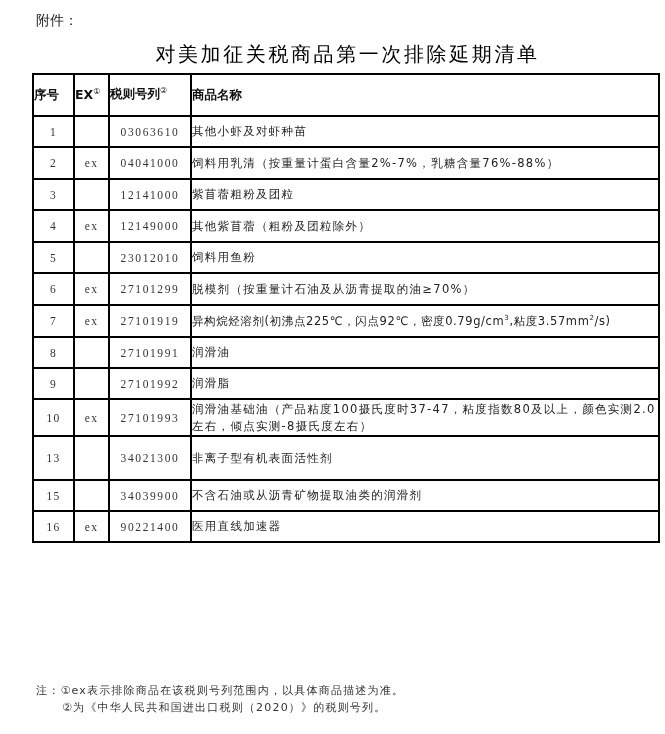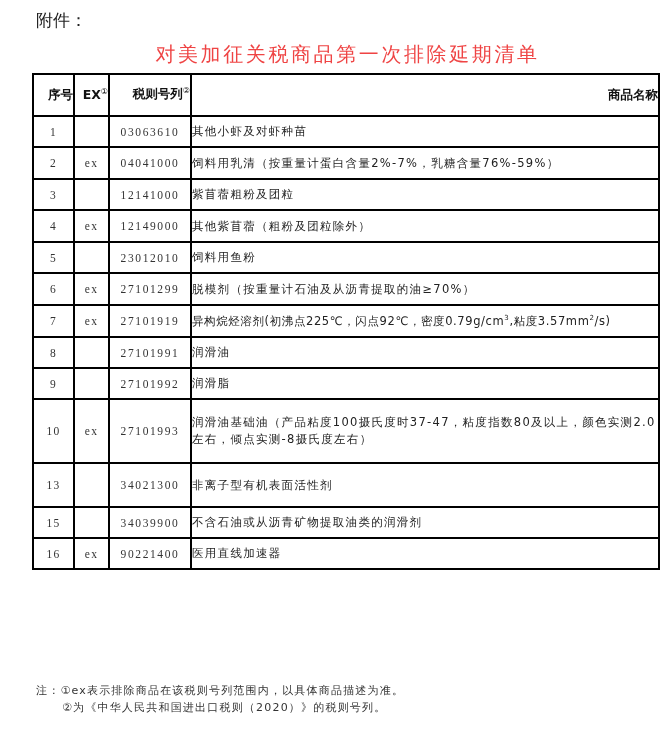--- a/index.html
+++ b/index.html
@@ -12,59 +12,59 @@
       height: 734px;
       position: relative;
       font-family: "DejaVu Serif", "Liberation Serif", serif;
       color: #1a1a1a;
       overflow: hidden;
     }
     .attachment-label {
       position: absolute;
       left: 36px;
       top: 8px;
-      font-size: 17px;
+      font-size: 14px;
       line-height: 24px;
       font-family: "DejaVu Sans", sans-serif;
       color: #222;
     }
     .doc-title {
       position: absolute;
       left: 0;
       width: 665px;
       top: 40px;
       text-align: center;
       font-size: 20px;
       line-height: 28px;
       letter-spacing: 2.6px;
       padding-left: 30px;
       box-sizing: border-box;
       font-family: "DejaVu Sans", sans-serif;
-      color: #ef4444;
+      color: #000000;
     }
     table.list {
       position: absolute;
       left: 32px;
       top: 73px;
       width: 626px;
       border-collapse: collapse;
       table-layout: fixed;
     }
     table.list td, table.list th {
       border: 2px solid #000;
       padding: 0;
       font-size: 11.5px;
       vertical-align: middle;
     }
     table.list th {
       height: 40px;
       font-weight: bold;
       font-size: 12.5px;
       font-family: "DejaVu Sans", sans-serif;
-      text-align: right;
+      text-align: left;
       color: #111;
     }
     table.list th sup {
       font-size: 8px;
       font-weight: normal;
     }
     col.c-idx { width: 41px; }
     col.c-ex { width: 35px; }
     col.c-code { width: 82px; }
     col.c-name { width: 468px; }
@@ -135,21 +135,21 @@
     <tr class="r-1" style="height:31px">
       <td class="idx">1</td>
       <td class="ex"></td>
       <td class="code">03063610</td>
       <td class="name">其他小虾及对虾种苗</td>
     </tr>
     <tr style="height:32px">
       <td class="idx">2</td>
       <td class="ex">ex</td>
       <td class="code">04041000</td>
-      <td class="name">饲料用乳清（按重量计蛋白含量2%-7%，乳糖含量76%-59%）</td>
+      <td class="name">饲料用乳清（按重量计蛋白含量2%-7%，乳糖含量76%-88%）</td>
     </tr>
     <tr style="height:31px">
       <td class="idx">3</td>
       <td class="ex"></td>
       <td class="code">12141000</td>
       <td class="name">紫苜蓿粗粉及团粒</td>
     </tr>
     <tr style="height:32px">
       <td class="idx">4</td>
       <td class="ex">ex</td>
@@ -179,21 +179,21 @@
       <td class="ex"></td>
       <td class="code">27101991</td>
       <td class="name">润滑油</td>
     </tr>
     <tr style="height:31px">
       <td class="idx">9</td>
       <td class="ex"></td>
       <td class="code">27101992</td>
       <td class="name">润滑脂</td>
     </tr>
-    <tr style="height:64px">
+    <tr style="height:37px">
       <td class="idx">10</td>
       <td class="ex">ex</td>
       <td class="code">27101993</td>
       <td class="name">润滑油基础油（产品粘度100摄氏度时37-47，粘度指数80及以上，颜色实测2.0左右，倾点实测-8摄氏度左右）</td>
     </tr>
     <tr style="height:44px">
       <td class="idx">13</td>
       <td class="ex"></td>
       <td class="code">34021300</td>
       <td class="name">非离子型有机表面活性剂</td>

